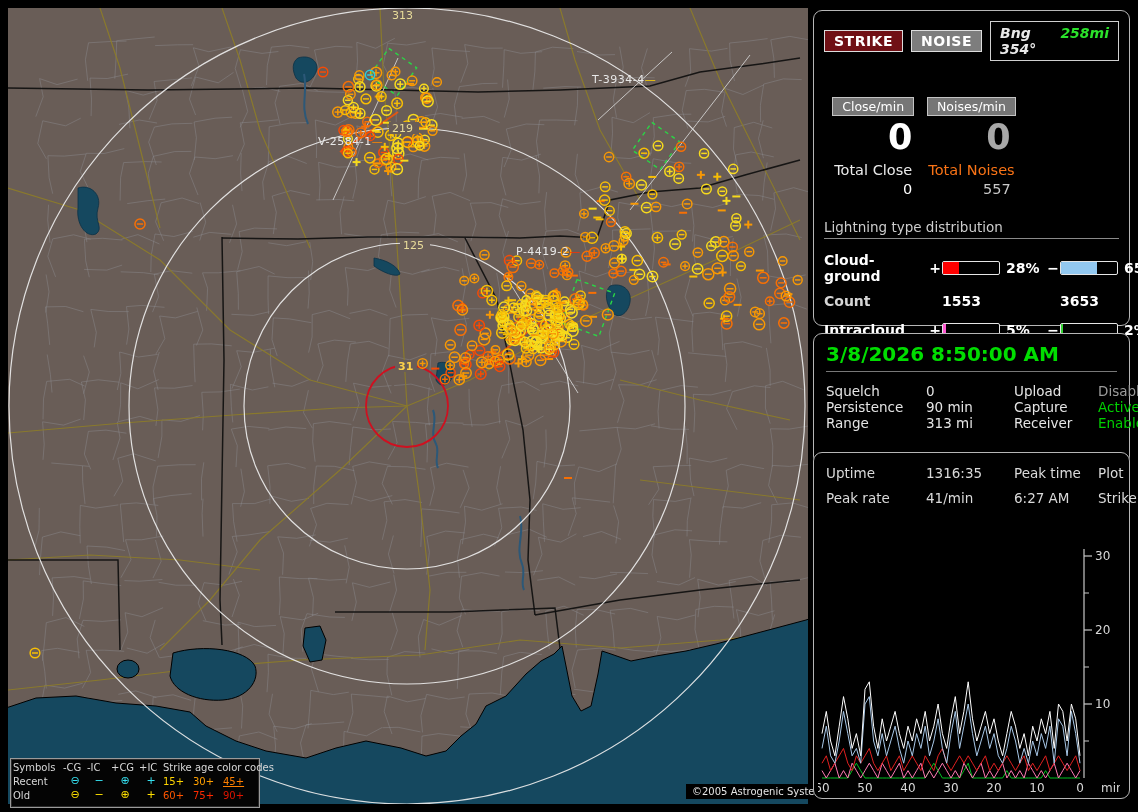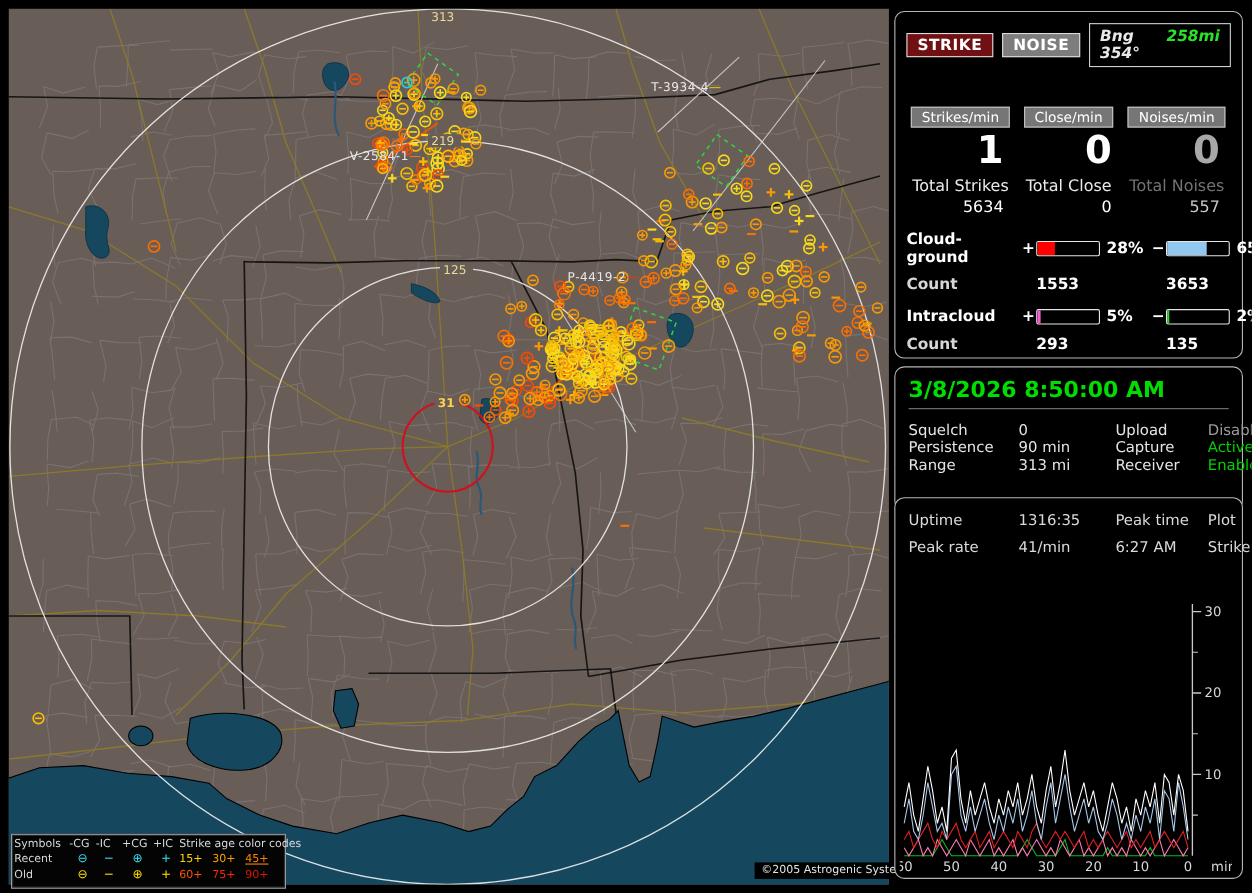--- a/index.html
+++ b/index.html
@@ -32,21 +32,21 @@
   .bng{margin-left:auto;display:flex;justify-content:space-between;width:150px;
        border:1px solid #d0d0d0;padding:3px 9px;font-weight:bold;font-size:14px;background:#000;font-style:italic;}
   .bng-dist{color:#2be22b;}
   .rates{display:grid;grid-template-columns:1fr 1fr 1fr;margin-top:36px;}
   .ratecol{display:flex;flex-direction:column;}
   .badge{align-self:center;background:#767676;color:#fff;font-size:12.5px;padding:1px 9px;
          border:1px solid #c4c4c4;white-space:nowrap;}
   .bignum{font-weight:bold;font-size:35px;line-height:1.2;text-align:right;padding-right:10px;color:#fff;}
   .ratecol.dim .bignum{color:#a8a8a8;}
   .tlabel{font-size:14.5px;color:#eaeaea;margin-top:4px;text-align:center;white-space:nowrap;}
-  .ratecol.dim .tlabel{color:#737373;}
+  .ratecol.dim .tlabel{color:#f97316;}
   .tval{font-size:14.5px;text-align:right;padding-right:10px;margin-top:3px;color:#fff;}
   .ratecol.dim .tval{color:#c8c8c8;}
   .dist-h{margin-top:22px;color:#cdcdcd;font-size:13.5px;border-bottom:1px solid #8a8a8a;padding-bottom:3px;}
   .drow{display:grid;grid-template-columns:104px 14px 58px 46px 14px 58px 40px;align-items:center;
         margin-top:13px;font-weight:bold;font-size:14px;color:#fff;}
   .sign{text-align:center;}
   .bar{height:12px;border:1px solid #e6e6e6;border-radius:2px;background:#000;overflow:hidden;display:block;}
   .bar i{display:block;height:100%;}
   .pct{padding-left:6px;}
   .crow{display:grid;grid-template-columns:104px 14px 118px auto;font-weight:bold;font-size:14px;
@@ -1017,38 +1017,33 @@
   <div class="btnrow">
     <button class="btn btn-strike">STRIKE</button>
     <button class="btn btn-noise">NOISE</button>
     <div class="bng">
       <span>Bng 354°</span>
       <span class="bng-dist">258mi</span>
     </div>
   </div>
   <div class="rates">
     <div class="ratecol">
-      <span class="badge">Strikes/min</span>
-      <div class="bignum">1</div>
-      <div class="tlabel">Total Strikes</div>
-      <div class="tval">5634</div>
-    </div>
-    <div class="ratecol">
       <span class="badge">Close/min</span>
       <div class="bignum">0</div>
       <div class="tlabel">Total Close</div>
       <div class="tval">0</div>
     </div>
     <div class="ratecol dim">
       <span class="badge">Noises/min</span>
       <div class="bignum">0</div>
       <div class="tlabel">Total Noises</div>
       <div class="tval">557</div>
     </div>
   </div>
+  <div class="dist-h">Lightning type distribution</div>
 
   <div class="drow">
     <span>Cloud-ground</span>
     <span class="sign">+</span>
     <span class="bar">
           <i style="width: 28%; background: rgb(255, 0, 0);"></i>
         </span>
     <span class="pct">28%</span>
     <span class="sign">−</span>
     <span class="bar">

